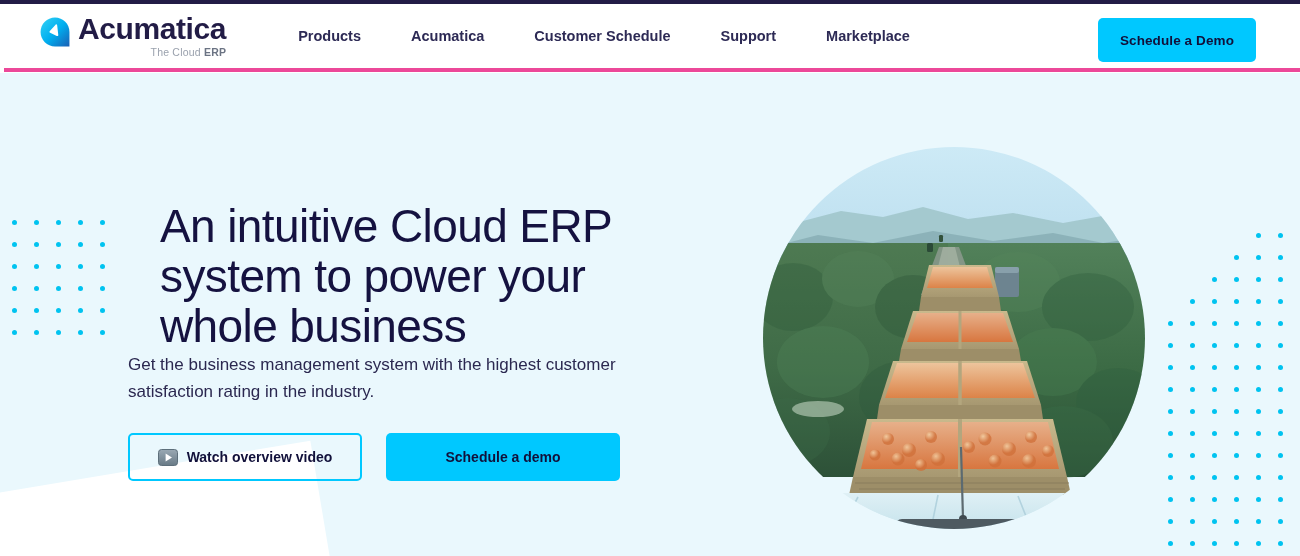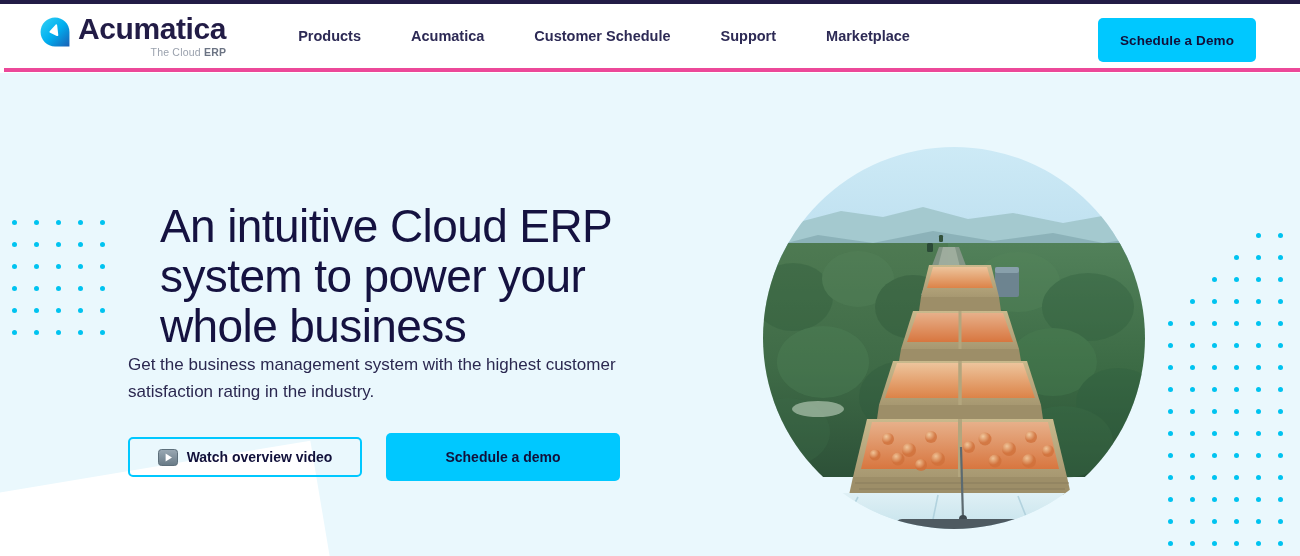--- a/index.html
+++ b/index.html
@@ -204,21 +204,21 @@
     display: flex;
     align-items: center;
     gap: 24px;
   }
 
   .btn-outline {
     display: inline-flex;
     align-items: center;
     justify-content: center;
     gap: 9px;
-    height: 40px;
+    height: 48px;
     width: 234px;
     background: transparent;
     border: 2px solid #00c8ff;
     border-radius: 5px;
     color: #11103a;
     font-family: "Liberation Sans", sans-serif;
     font-size: 14px;
     font-weight: 700;
     cursor: pointer;
   }

